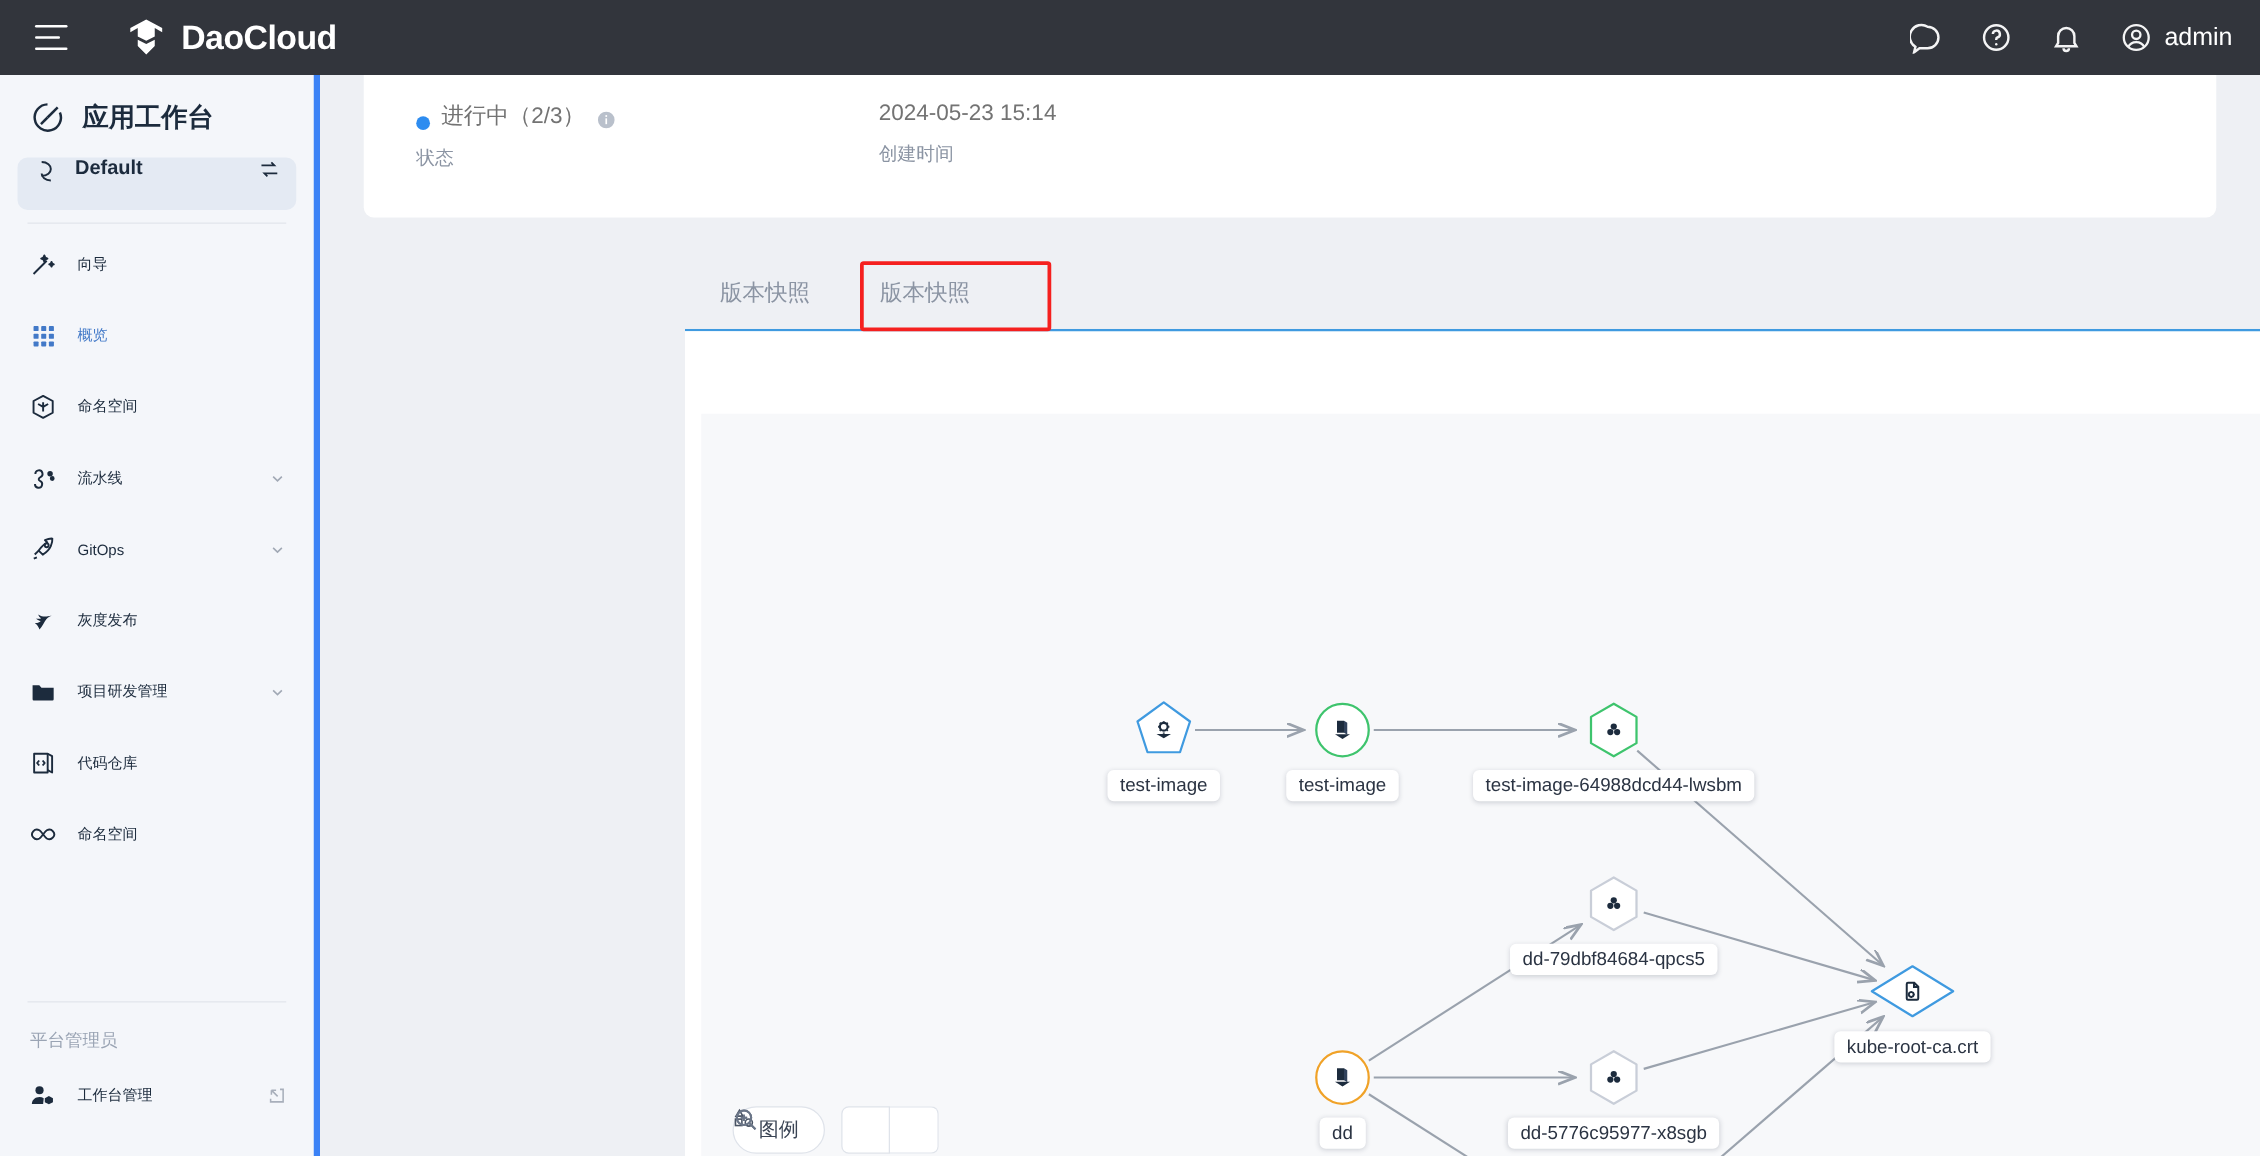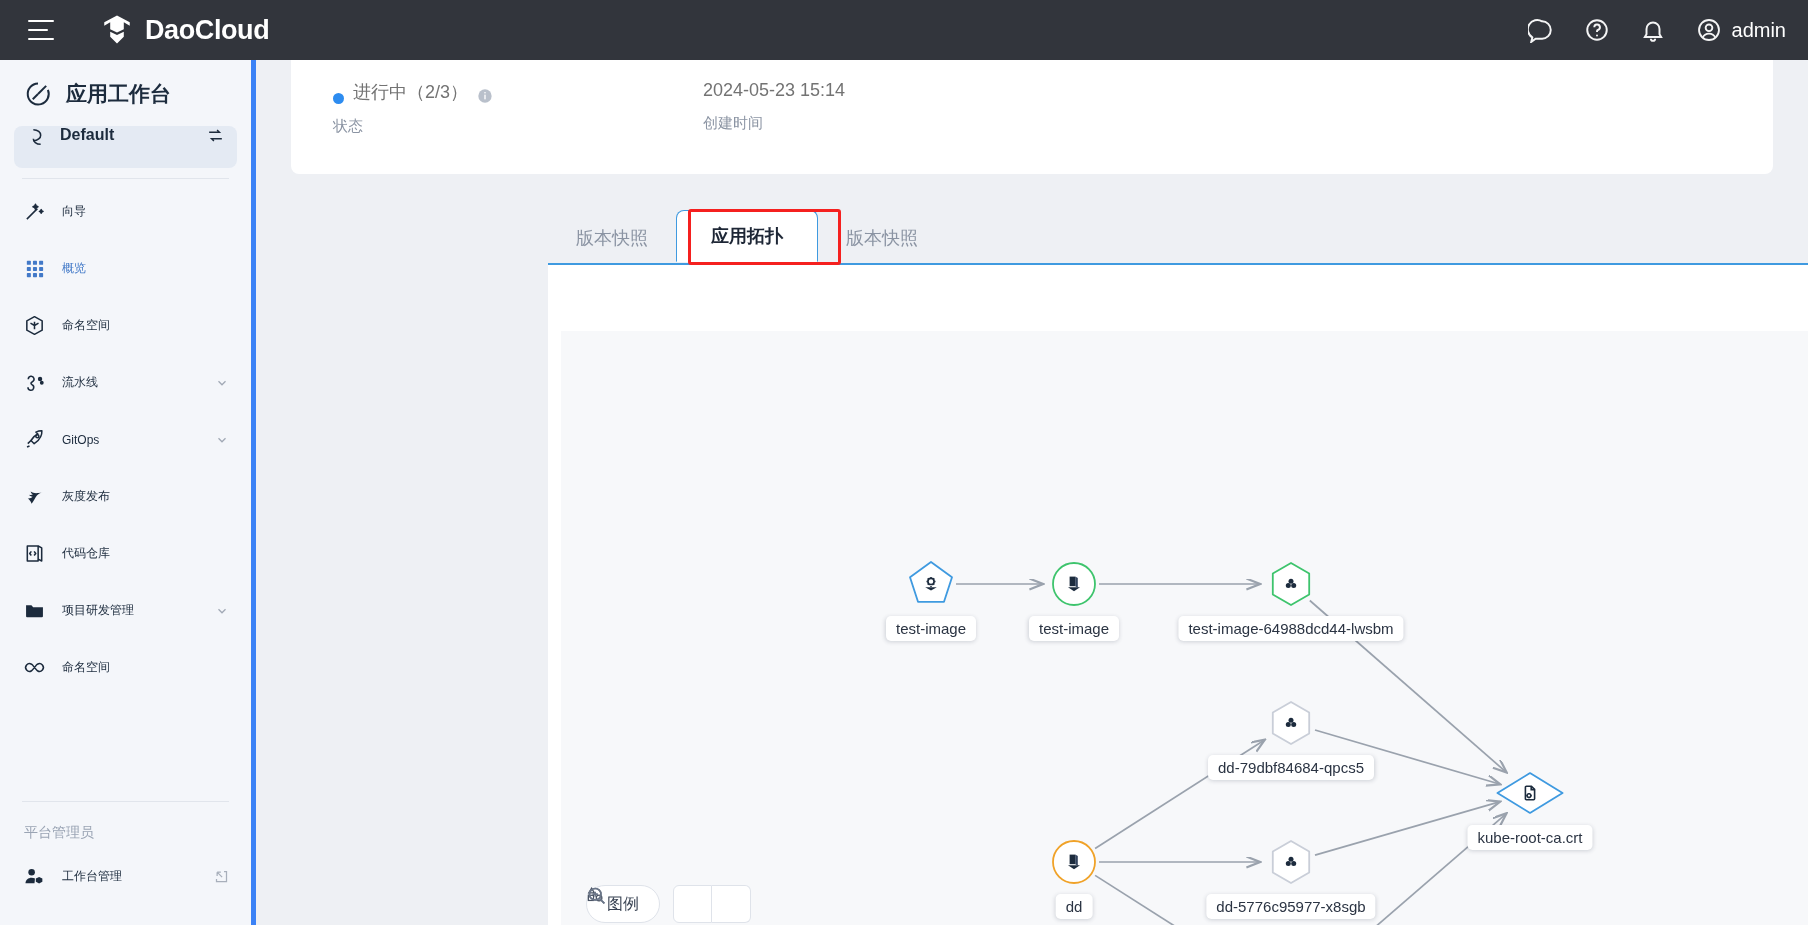--- a/index.html
+++ b/index.html
@@ -247,37 +247,37 @@
           <span class="nav-ico">
             <svg width="23" height="23" viewBox="0 0 24 24" fill="none" stroke="#1c2b3d" stroke-width="1.6" stroke-linejoin="round">
               <path d="M21 7.5c-3 .4-5.1 1.8-6.5 3.5C13 13 11.7 16 9 19.5 8 17 7 15.3 5 14c2.3.2 3.7-.4 5-1.7-1.7-.3-2.9-1-3.8-2.1 1.6.5 3 .4 4.2-.2C9 9.2 8.3 8.2 8 6.8c2.4 1.8 5.3 2 8 1.6 1.9-.3 3.6-.6 5-.9z" fill="#1c2b3d" stroke="none"></path>
             </svg>
           </span>
           <span class="nm">灰度发布</span>
         </div>
         <div class="nav-item">
           <span class="nav-ico">
             <svg width="23" height="23" viewBox="0 0 24 24" fill="none" stroke="#1c2b3d" stroke-width="1.6" stroke-linejoin="round">
-              <path d="M4.5 4.2h11.3v15.6H4.5z"></path>
-              <path d="M15.8 4.2l3.7 2v13.6l-3.7-2"></path>
-              <path d="M8.7 9.8L7 11.9l1.7 2.1M11.6 9.8l1.7 2.1-1.7 2.1"></path>
-            </svg>
-          </span>
-          <span class="nm">代码仓库</span>
-        </div>
-        <div class="nav-item">
-          <span class="nav-ico">
-            <svg width="23" height="23" viewBox="0 0 24 24" fill="none" stroke="#1c2b3d" stroke-width="1.6" stroke-linejoin="round">
               <path d="M3.2 6.4h5.6l1.8 2.1h10.2v9.6a1 1 0 0 1-1 1H4.2a1 1 0 0 1-1-1z" fill="#1c2b3d" stroke="none"></path>
             </svg>
           </span>
           <span class="nm">项目研发管理</span>
           <svg class="chev" viewBox="0 0 24 24" fill="none" stroke="#6b7688" stroke-width="2.2">
             <path d="M6 9l6 6 6-6"></path>
           </svg>
+        </div>
+        <div class="nav-item">
+          <span class="nav-ico">
+            <svg width="23" height="23" viewBox="0 0 24 24" fill="none" stroke="#1c2b3d" stroke-width="1.6" stroke-linejoin="round">
+              <path d="M4.5 4.2h11.3v15.6H4.5z"></path>
+              <path d="M15.8 4.2l3.7 2v13.6l-3.7-2"></path>
+              <path d="M8.7 9.8L7 11.9l1.7 2.1M11.6 9.8l1.7 2.1-1.7 2.1"></path>
+            </svg>
+          </span>
+          <span class="nm">代码仓库</span>
         </div>
         <div class="nav-item">
           <span class="nav-ico">
             <svg width="23" height="23" viewBox="0 0 24 24" fill="none" stroke="#1c2b3d" stroke-width="1.6" stroke-linejoin="round">
               <path d="M8.9 8.6a4 4 0 1 0 0 6.8c1.3-.9 2.1-2.2 3.1-3.4 1-1.2 1.8-2.5 3.1-3.4a4 4 0 1 1 0 6.8c-1.3-.9-2.1-2.2-3.1-3.4-1-1.2-1.8-2.5-3.1-3.4z"></path>
             </svg>
           </span>
           <span class="nm">命名空间</span>
         </div>
       </div>
@@ -320,21 +320,20 @@
         </div>
         <div class="info-col">
           <div class="info-val">2024-05-23 15:14</div>
           <div class="info-lbl">创建时间</div>
         </div>
       </div>
     </div>
 
     <div class="tabs-wrap" id="tabs-wrap">
         <div class="tab"><span>版本快照</span></div>
-        <div class="tab active"><span>应用拓扑</span></div>
         <div class="tab"><span>版本快照</span></div>
       </div>
     <div class="tab-hl"></div>
 
     <div class="panel">
       <div class="panel-toolbar">
         
       </div>
 
       <div class="canvas" id="canvas">

